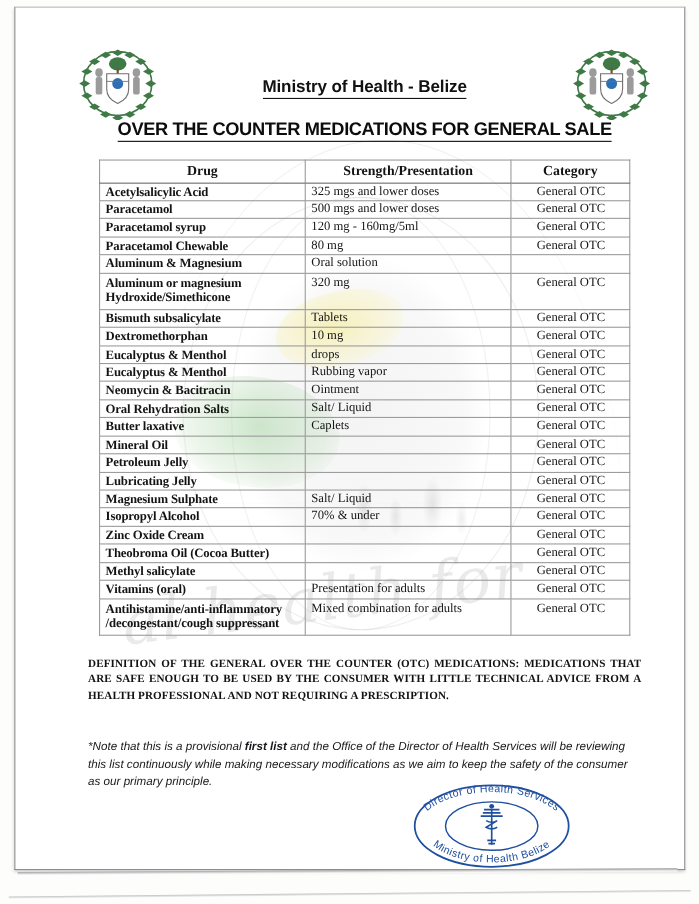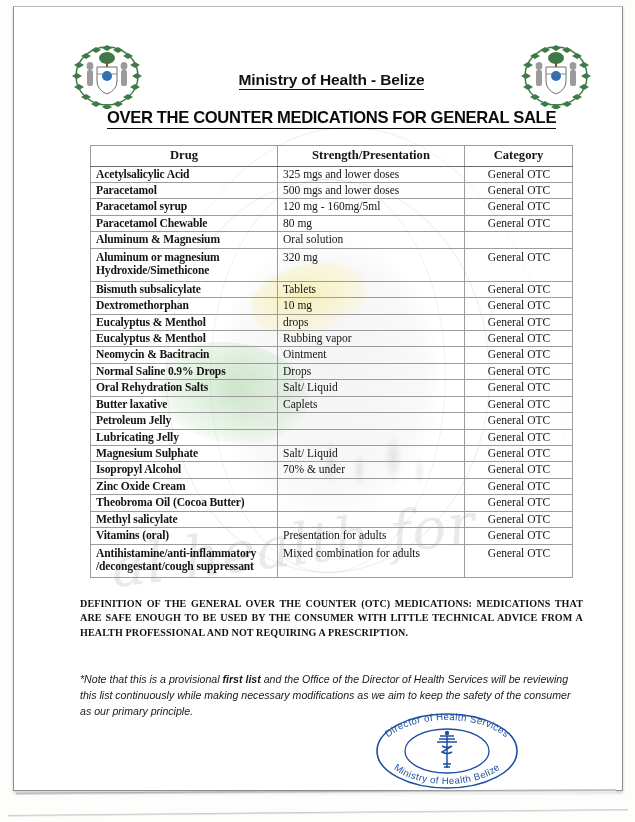--- a/index.html
+++ b/index.html
@@ -412,32 +412,32 @@
             <td class="drug">Eucalyptus &amp; Menthol</td>
             <td class="strength">Rubbing vapor</td>
             <td class="category">General OTC</td>
           </tr>
           <tr>
             <td class="drug">Neomycin &amp; Bacitracin</td>
             <td class="strength">Ointment</td>
             <td class="category">General OTC</td>
           </tr>
           <tr>
-            <td class="drug">Normal Saline 0.9% Drops</td>
-            <td class="strength">Drops</td>
-            <td class="category">General OTC</td>
-          </tr>
-          <tr>
             <td class="drug">Oral Rehydration Salts</td>
             <td class="strength">Salt/ Liquid</td>
             <td class="category">General OTC</td>
           </tr>
           <tr>
             <td class="drug">Butter laxative</td>
             <td class="strength">Caplets</td>
+            <td class="category">General OTC</td>
+          </tr>
+          <tr>
+            <td class="drug">Mineral Oil</td>
+            <td class="strength"></td>
             <td class="category">General OTC</td>
           </tr>
           <tr>
             <td class="drug">Petroleum Jelly</td>
             <td class="strength"></td>
             <td class="category">General OTC</td>
           </tr>
           <tr>
             <td class="drug">Lubricating Jelly</td>
             <td class="strength"></td>

